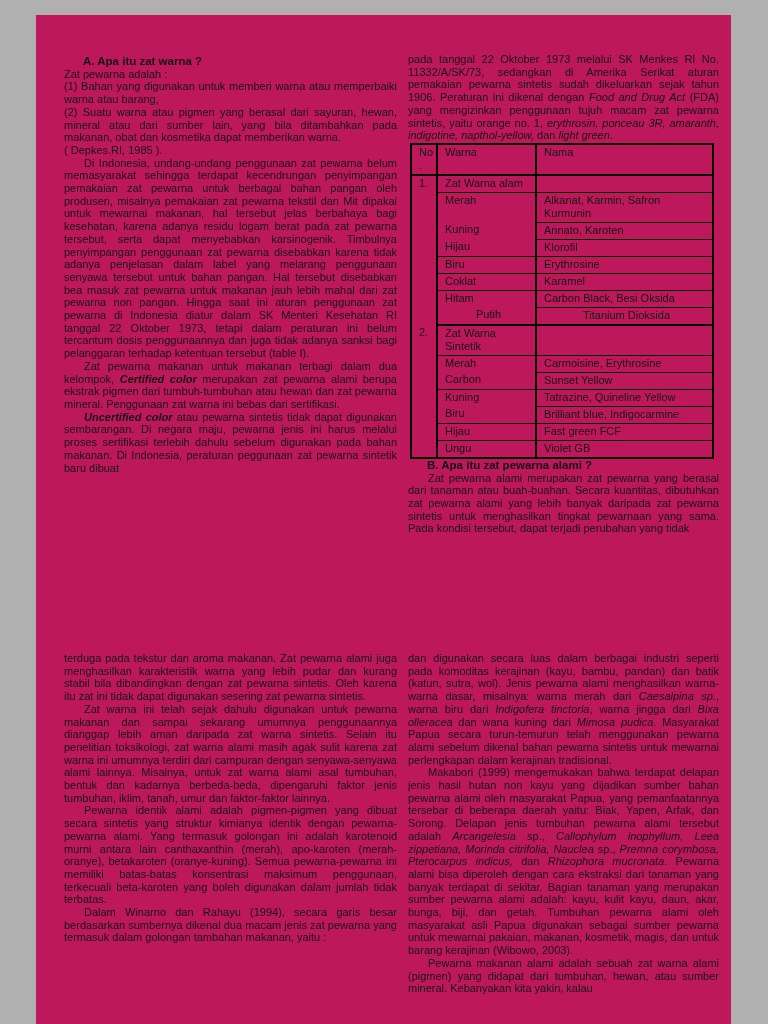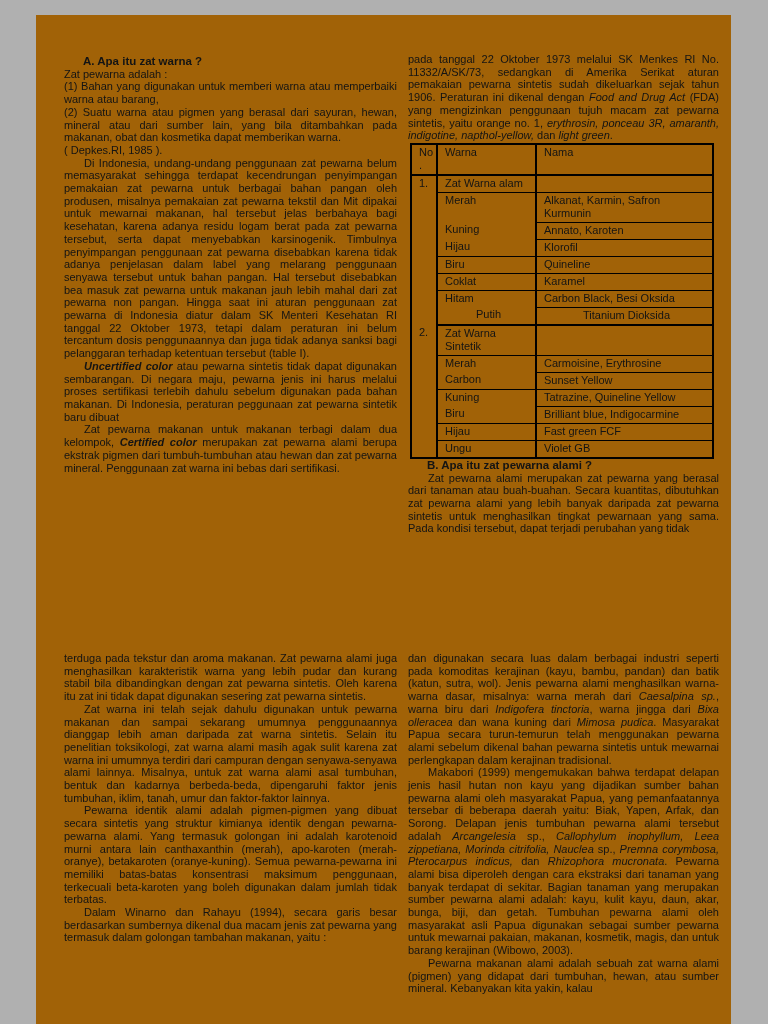--- a/index.html
+++ b/index.html
@@ -4,21 +4,21 @@
 <style>
   html, body { margin:0; padding:0; }
   body {
     width:768px; height:1024px; overflow:hidden; position:relative;
     background:#b0b0b0;
     font-family:"Liberation Sans", sans-serif;
     -webkit-font-smoothing:antialiased;
   }
   .page {
     position:absolute; left:36px; top:15px; width:695px; height:1009px;
-    background:#a16207; overflow:hidden;
+    background:#be185d; overflow:hidden;
   }
   .block {
     position:absolute; color:#141414; font-size:11px; line-height:12.7px;
     text-align:justify;
   }
   .block p { margin:0; }
   .indent { text-indent:20px; }
   .heading { font-weight:bold; font-size:11.5px; text-indent:19px; text-align:left; }
   .bi { font-weight:bold; font-style:italic; }
   .it { font-style:italic; }
@@ -50,22 +50,22 @@
 
 <div class="page">
 
   <div class="block block-left-top">
     <p class="heading">A. Apa itu zat warna ?</p>
     <p>Zat pewarna adalah :</p>
     <p>(1) Bahan yang digunakan untuk memberi warna atau memperbaiki warna atau barang,</p>
     <p>(2) Suatu warna atau pigmen yang berasal dari sayuran, hewan, mineral atau dari sumber lain, yang bila ditambahkan pada makanan, obat dan kosmetika dapat memberikan warna.</p>
     <p>( Depkes.RI, 1985 ).</p>
     <p class="indent">Di Indonesia, undang-undang penggunaan zat pewarna belum memasyarakat sehingga terdapat kecendrungan penyimpangan pemakaian zat pewarna untuk berbagai bahan pangan oleh produsen, misalnya pemakaian zat pewarna tekstil dan Mit dipakai untuk mewarnai makanan, hal tersebut jelas berbahaya bagi kesehatan, karena adanya residu logam berat pada zat pewarna tersebut, serta dapat menyebabkan karsinogenik. Timbulnya penyimpangan penggunaan zat pewarna disebabkan karena tidak adanya penjelasan dalam label yang melarang penggunaan senyawa tersebut untuk bahan pangan. Hal tersebut disebabkan bea masuk zat pewarna untuk makanan jauh lebih mahal dari zat pewarna non pangan. Hingga saat ini aturan penggunaan zat pewarna di Indonesia diatur dalam SK Menteri Kesehatan RI tanggal 22 Oktober 1973, tetapi dalam peraturan ini belum tercantum dosis penggunaannya dan juga tidak adanya sanksi bagi pelanggaran terhadap ketentuan tersebut (table I).</p>
+    <p class="indent"><span>Zat pewarna makanan untuk makanan terbagi dalam dua kelompok, </span><span class="bi">Certified color</span><span> merupakan zat pewarna alami berupa ekstrak pigmen dari tumbuh-tumbuhan atau hewan dan zat pewarna mineral. Penggunaan zat warna ini bebas dari sertifikasi.</span></p>
     <p class="indent"><span class="bi">Uncertified color</span><span> atau pewarna sintetis tidak dapat digunakan sembarangan. Di negara maju, pewarna jenis ini harus melalui proses sertifikasi terlebih dahulu sebelum digunakan pada bahan makanan. Di Indonesia, peraturan peggunaan zat pewarna sintetik baru dibuat</span></p>
-    <p class="indent"><span>Zat pewarna makanan untuk makanan terbagi dalam dua kelompok, </span><span class="bi">Certified color</span><span> merupakan zat pewarna alami berupa ekstrak pigmen dari tumbuh-tumbuhan atau hewan dan zat pewarna mineral. Penggunaan zat warna ini bebas dari sertifikasi.</span></p>
   </div>
 
   <div class="block block-right-top">
     <p><span>pada tanggal 22 Oktober 1973 melalui SK Menkes RI No. 11332/A/SK/73, sedangkan di Amerika Serikat aturan pemakaian pewarna sintetis sudah dikeluarkan sejak tahun 1906. Peraturan ini dikenal dengan </span><span class="it">Food and Drug Act</span><span> (FDA) yang mengizinkan penggunaan tujuh macam zat pewarna sintetis, yaitu orange no. 1, </span><span class="it">erythrosin, ponceau 3R, amaranth, indigotine, napthol-yellow,</span><span> dan </span><span class="it">light green</span><span>.</span></p>
 
     <table class="tabel">
       <colgroup>
           <col style="width:26px">
           <col style="width:99px">
           <col style="width:177px">
@@ -89,21 +89,21 @@
       <tr>
             <td class="nb">Kuning</td>
             <td>Annato, Karoten</td>
           </tr>
       <tr>
             <td>Hijau</td>
             <td>Klorofil</td>
           </tr>
       <tr>
             <td>Biru</td>
-            <td>Quineline</td>
+            <td>Erythrosine</td>
           </tr>
       <tr>
             <td>Coklat</td>
             <td>Karamel</td>
           </tr>
       <tr>
             <td class="nb">Hitam</td>
             <td>Carbon Black, Besi Oksida</td>
           </tr>
       <tr>

